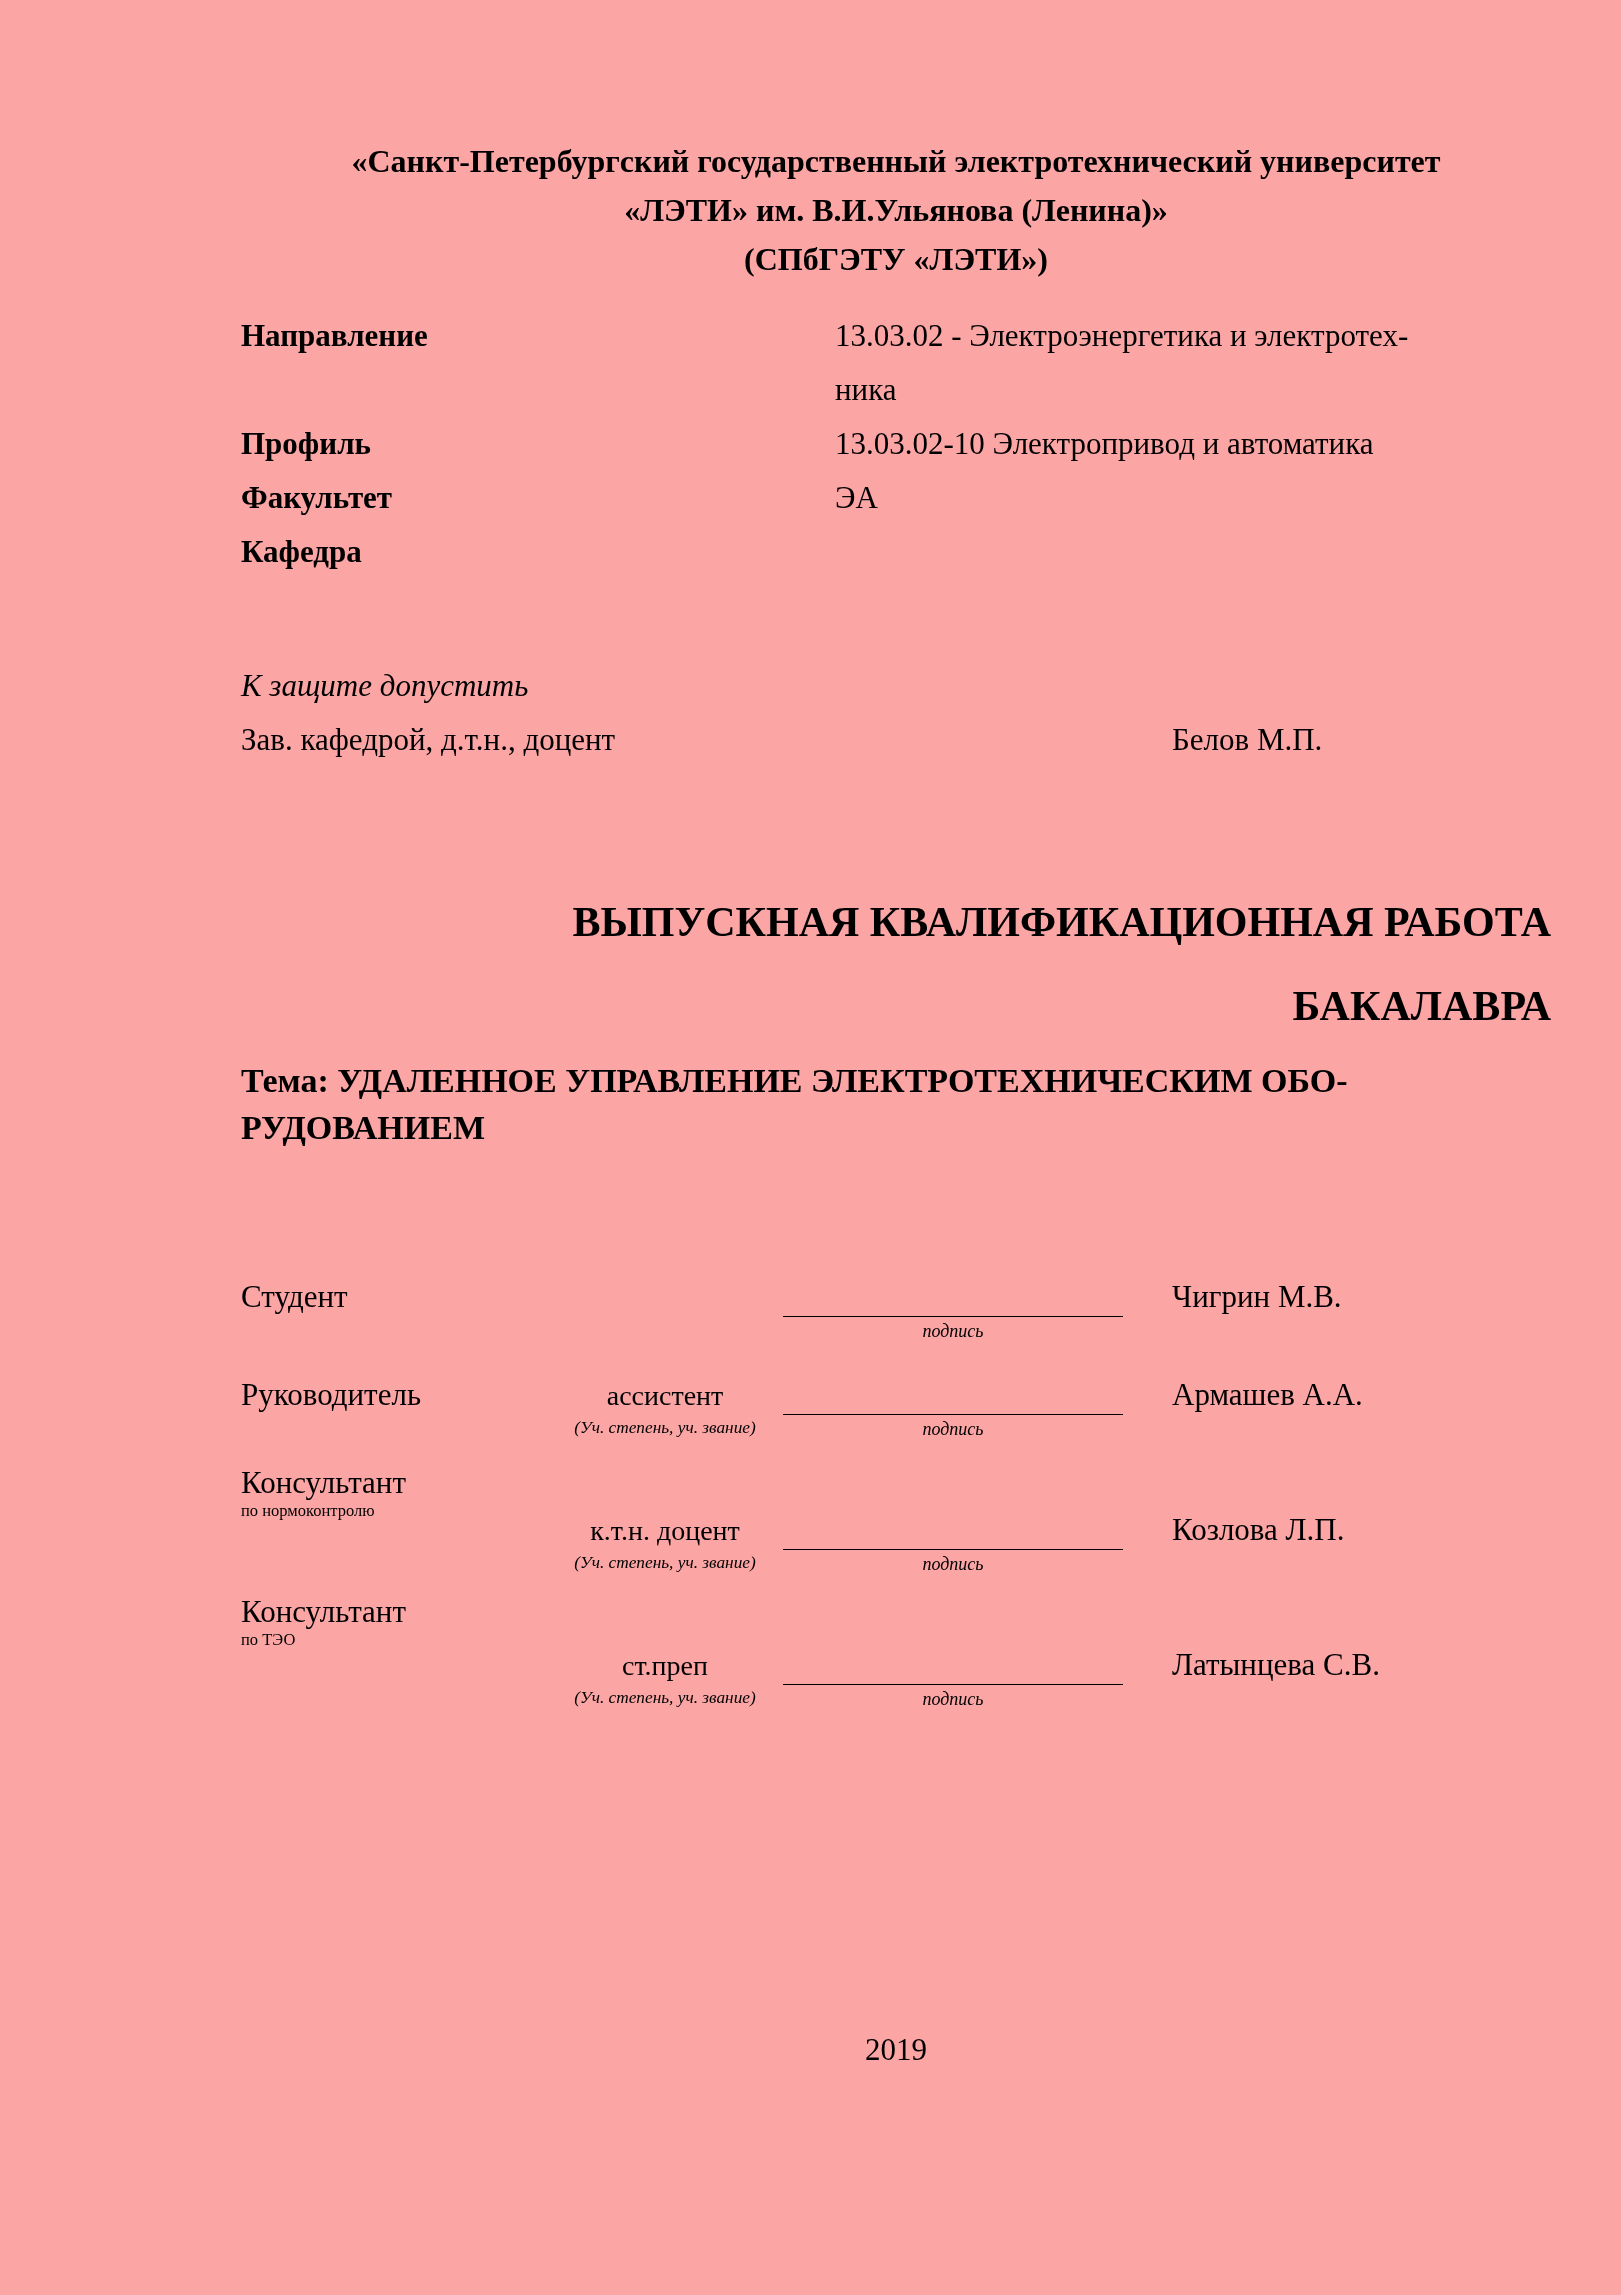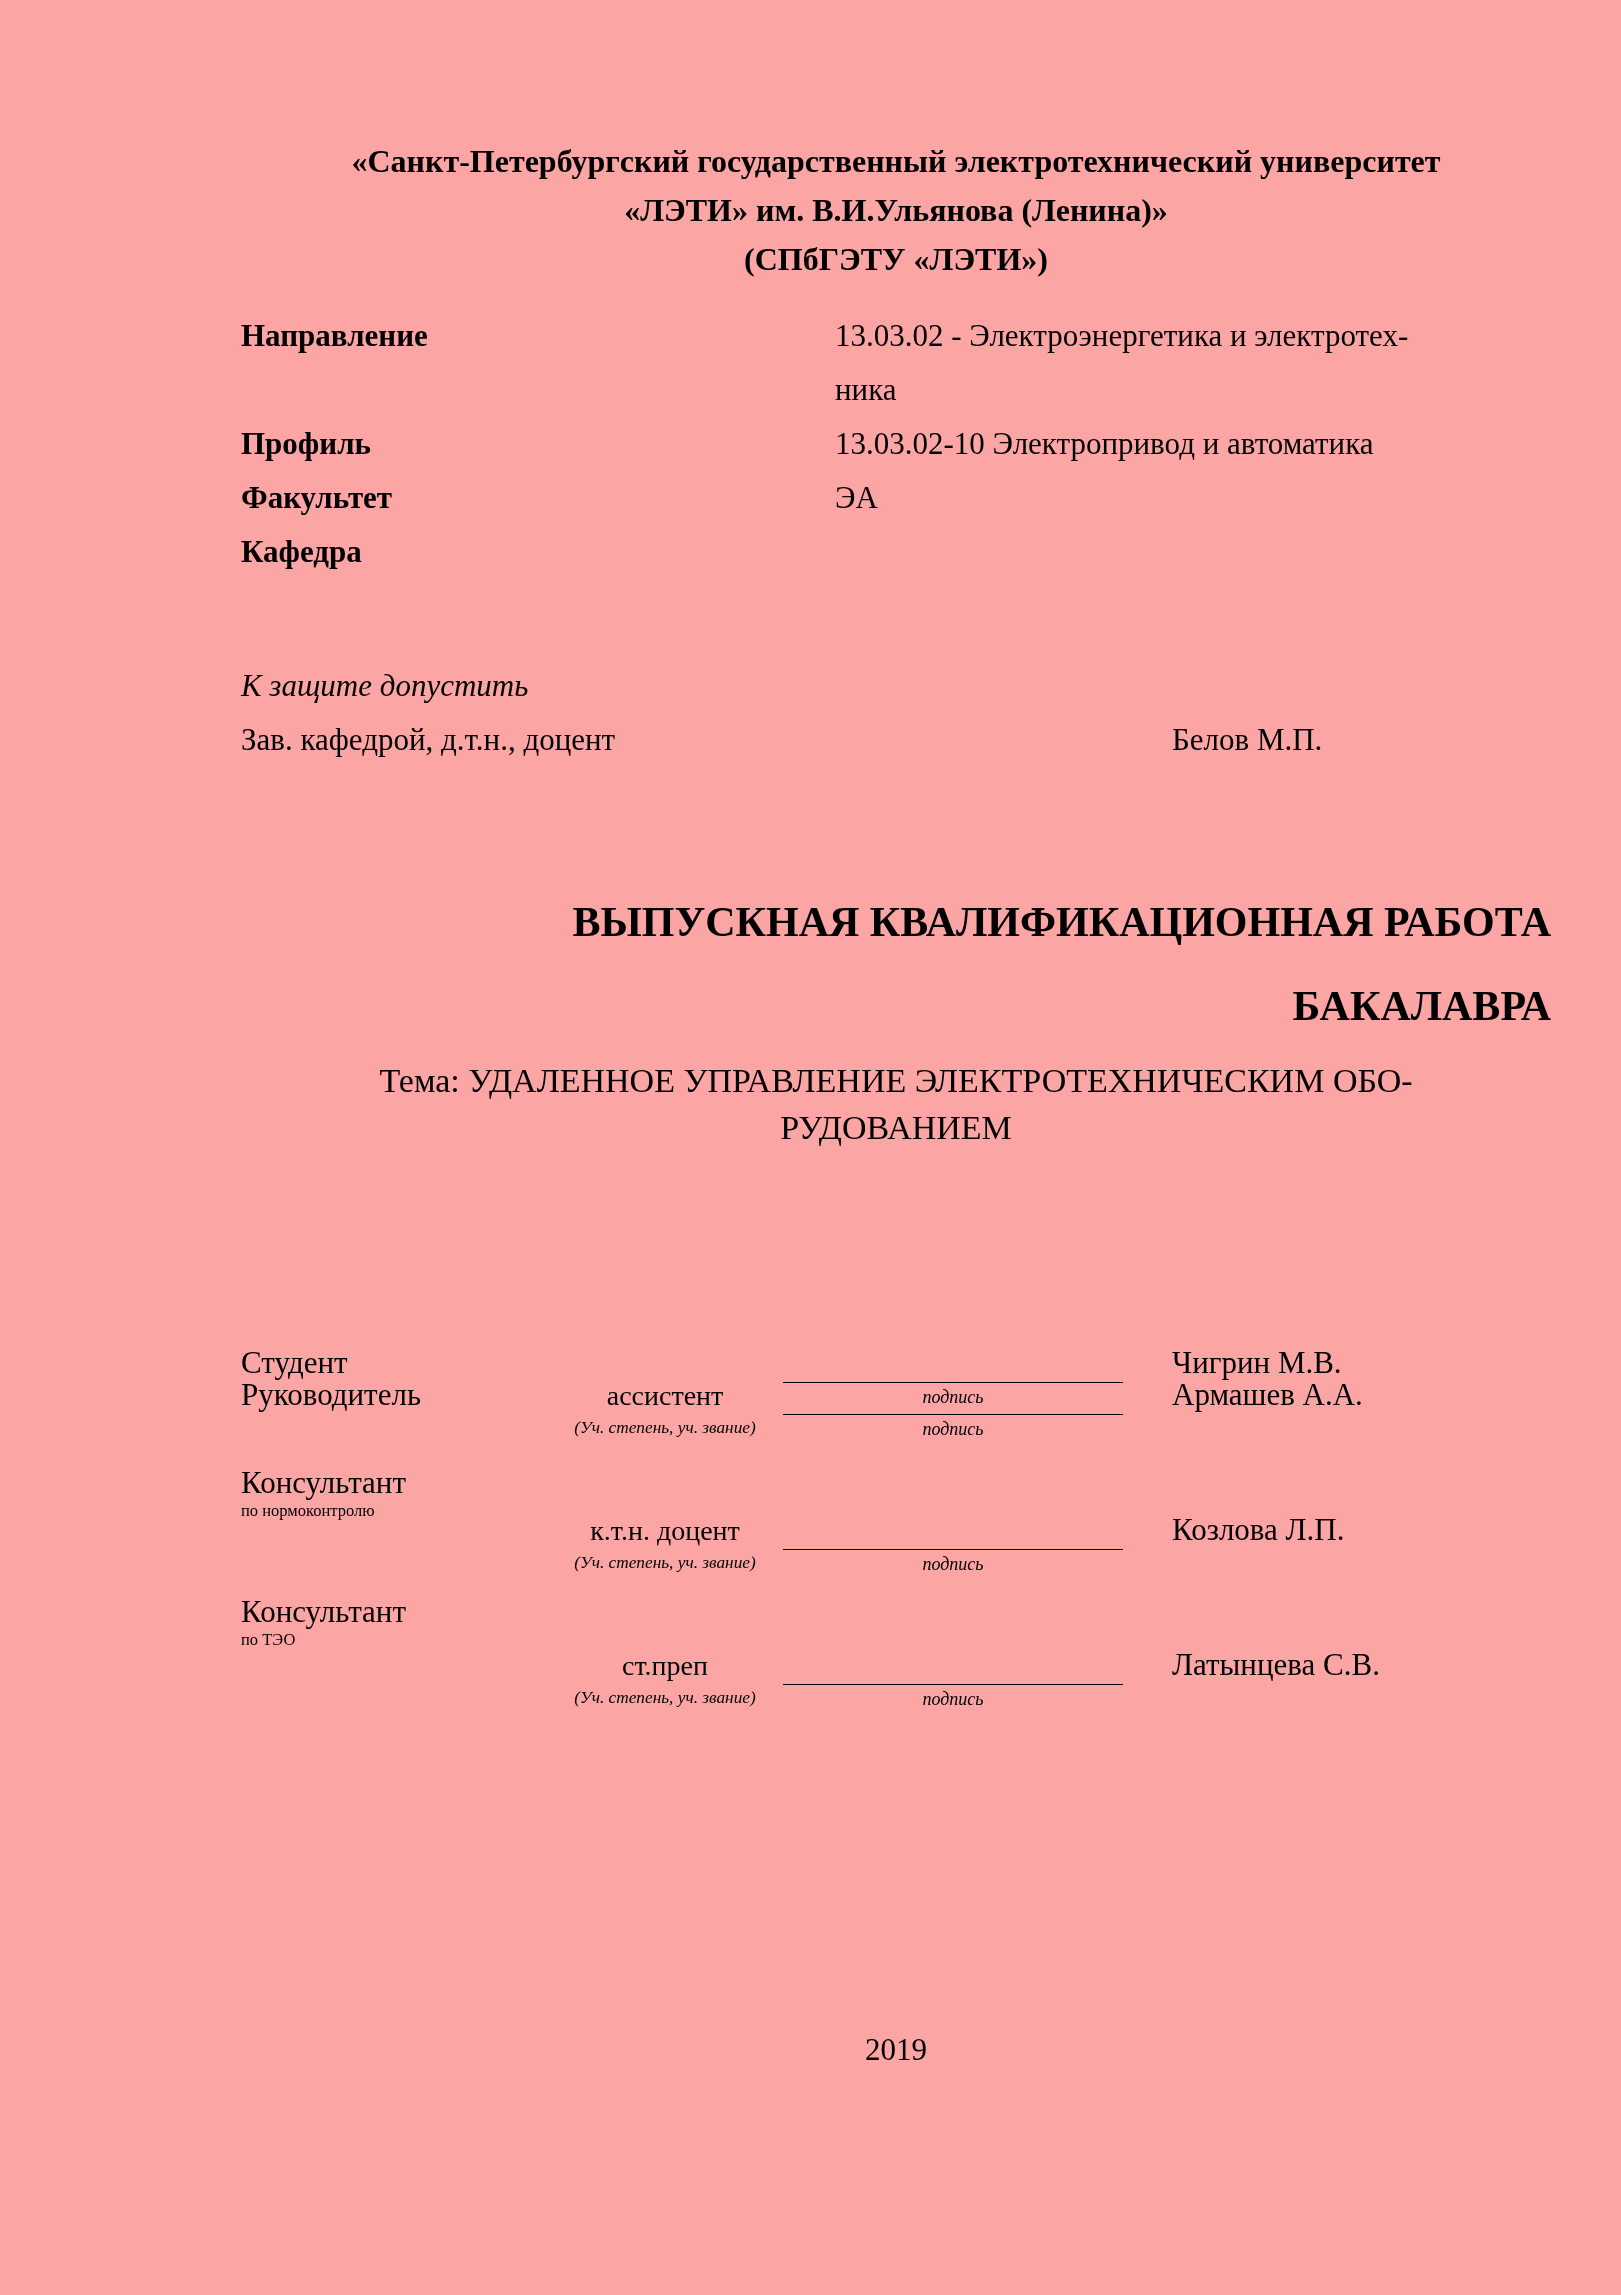--- a/index.html
+++ b/index.html
@@ -34,22 +34,21 @@
 
   .main-title {
     top:880px;
     text-align:right;
     font-weight:700;
     font-size:42px;
     line-height:84px;
   }
   .topic {
     top:1057px;
-    text-align:center;
-    font-weight:400;
+    font-weight:700;
     font-size:34px;
     line-height:47px;
     white-space:pre-line;
   }
 
   .sig-row {
     position:absolute; left:241px; width:1310px;
     display:flex; align-items:baseline;
     font-size:31px;
   }
@@ -113,21 +112,21 @@
     </div>
   </div>
 
   <div class="block main-title">
     <div>ВЫПУСКНАЯ КВАЛИФИКАЦИОННАЯ РАБОТА</div>
     <div>БАКАЛАВРА</div>
   </div>
   <div class="block topic">Тема: УДАЛЕННОЕ УПРАВЛЕНИЕ ЭЛЕКТРОТЕХНИЧЕСКИМ ОБО-
 РУДОВАНИЕМ</div>
 
-  <div class="sig-row" style="top:1343px">
+  <div class="sig-row" style="top:1277px">
     <div class="sig-role">
       <div>Студент</div>
     </div>
     <div class="sig-degree"></div>
     <div class="sig-line-col">
       <span class="sig-line">&nbsp;</span>
       <div class="sig-caption">подпись</div>
     </div>
     <div class="sig-name">Чигрин М.В.</div>
   </div>

